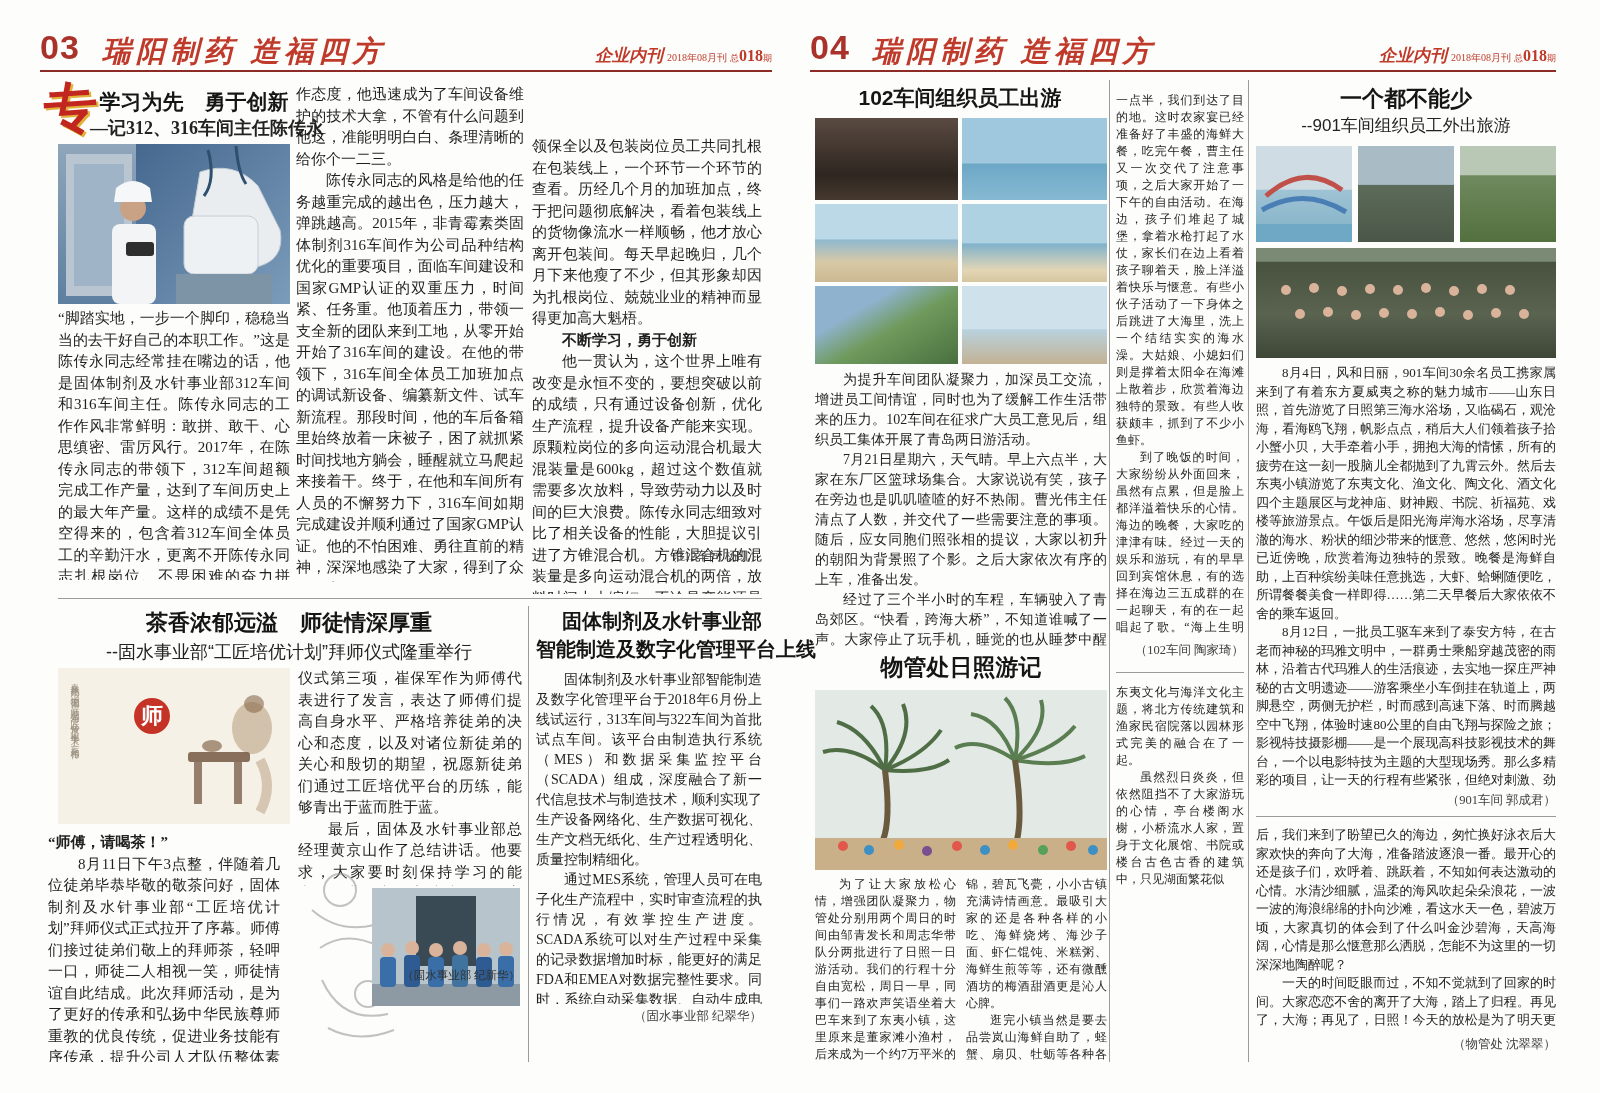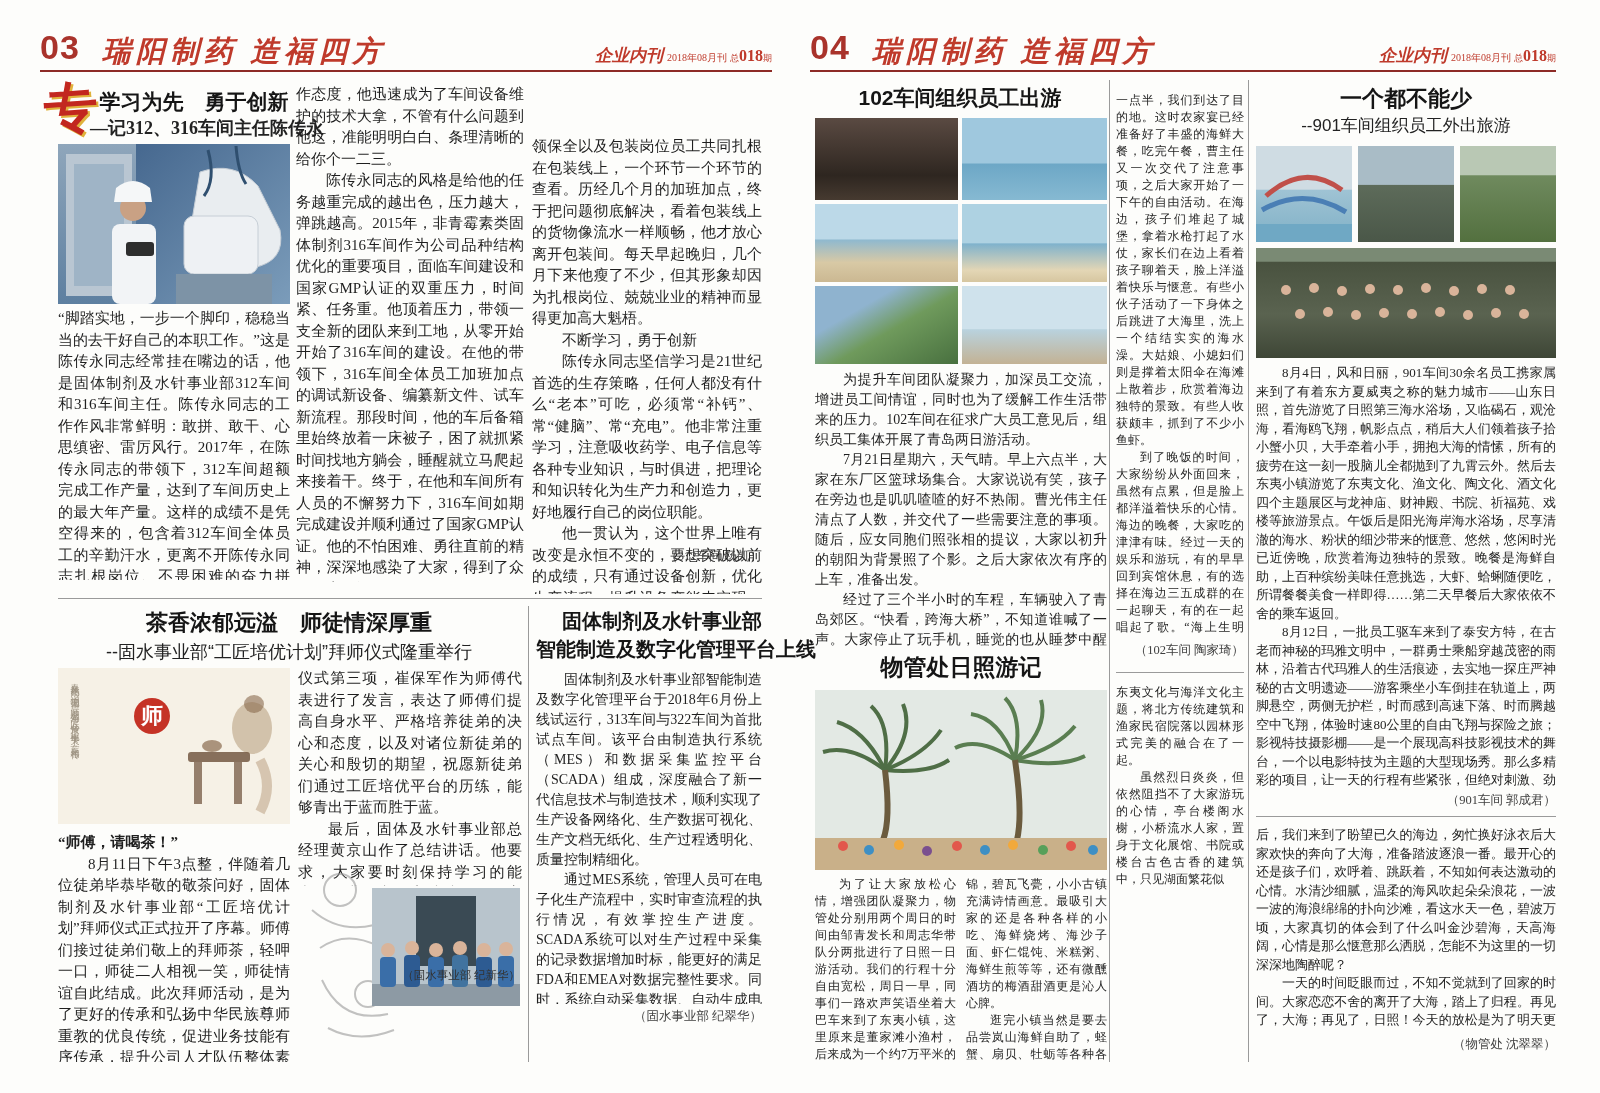--- a/index.html
+++ b/index.html
@@ -18,21 +18,21 @@
   .rule-red{background:#8d2b26;height:2px;}
   .rule-thin{background:#9a9a9a;height:1px;}
   .rule-v{background:#9a9a9a;width:1px;}
   .headline{font-family:"Liberation Sans","DejaVu Sans",sans-serif;font-weight:bold;color:#151515;text-align:center;white-space:nowrap;}
   .subtitle{font-family:"Liberation Serif",serif;color:#222;text-align:center;white-space:nowrap;}
   .callig{font-family:"Liberation Serif",serif;font-weight:bold;font-size:54px;color:#c2271f;
           text-shadow:2px 2px 0 #e0b23c;line-height:1;}
   .btxt{font-size:15px;line-height:21.5px;color:#1f1f1f;text-align:justify;overflow:hidden;}
   .btxt p{margin:0;text-indent:2em;}
   .btxt p.noind{text-indent:0;}
-  .btxt p.subhead{font-weight:normal;}
+  .btxt p.subhead{font-weight:bold;}
   .mtxt{font-size:13px;line-height:18.5px;}
   .ntxt{font-size:12px;line-height:17px;}
   .byline{font-size:12.5px;color:#404040;text-align:right;white-space:nowrap;}
   .caption{font-size:11.5px;color:#333;text-align:right;white-space:nowrap;}
   .photo{overflow:hidden;background:#ccc;}
   .tile{position:absolute;}
   .poem{writing-mode:vertical-rl;font-size:9px;line-height:13px;color:#8d English;color:#8d8270;opacity:.85;letter-spacing:2px;}
   .seal{border-radius:50%;background:#c53326;color:#fff;font-weight:bold;text-align:center;
         font-family:"Liberation Serif",serif;}
 </style>
@@ -89,21 +89,20 @@
 
   <div class="abs btxt" style="left:296px;top:84px;width:228px;height:498px;">
     <p class="noind">作态度，他迅速成为了车间设备维护的技术大拿，不管有什么问题到他这，准能明明白白、条理清晰的给你个一二三。</p>
     <p>陈传永同志的风格是给他的任务越重完成的越出色，压力越大，弹跳越高。2015年，非青霉素类固体制剂316车间作为公司品种结构优化的重要项目，面临车间建设和国家GMP认证的双重压力，时间紧、任务重。他顶着压力，带领一支全新的团队来到工地，从零开始开始了316车间的建设。在他的带领下，316车间全体员工加班加点的调试新设备、编纂新文件、试车新流程。那段时间，他的车后备箱里始终放着一床被子，困了就抓紧时间找地方躺会，睡醒就立马爬起来接着干。终于，在他和车间所有人员的不懈努力下，316车间如期完成建设并顺利通过了国家GMP认证。他的不怕困难、勇往直前的精神，深深地感染了大家，得到了众人的广泛认可。</p>
 
   </div>
 
   <div class="abs btxt" style="left:532px;top:100px;width:230px;height:458px;margin-top:36px;">
     <p class="noind">领保全以及包装岗位员工共同扎根在包装线上，一个环节一个环节的查看。历经几个月的加班加点，终于把问题彻底解决，看着包装线上的货物像流水一样顺畅，他才放心离开包装间。每天早起晚归，几个月下来他瘦了不少，但其形象却因为扎根岗位、兢兢业业的精神而显得更加高大魁梧。</p>
     <p class="subhead">不断学习，勇于创新</p>
-    <p>陈传永同志坚信学习是21世纪首选的生存策略，任何人都没有什么“老本”可吃，必须常“补钙”、常“健脑”、常“充电”。他非常注重学习，注意吸收药学、电子信息等各种专业知识，与时俱进，把理论和知识转化为生产力和创造力，更好地履行自己的岗位职能。</p>
     <p>他一贯认为，这个世界上唯有改变是永恒不变的，要想突破以前的成绩，只有通过设备创新，优化生产流程，提升设备产能来实现。原颗粒岗位的多向运动混合机最大混装量是600kg，超过这个数值就需要多次放料，导致劳动力以及时间的巨大浪费。陈传永同志细致对比了相关设备的性能，大胆提议引进了方锥混合机。方锥混合机的混装量是多向运动混合机的两倍，放料时间大大缩短，不论是产能还是工作效率都有很大的提升。此外，他还自主创新设计制作了干整粒机，进一步提高了生产效率；自主创新水幕式除尘设备、消音设备，改善了员工的工作环境。</p>
 
   </div>
   <div class="abs byline" style="left:532px;top:548px;width:230px;">（312车间 杨凯）</div>
 
   <div class="abs rule-thin" style="left:58px;top:598px;width:704px;"></div>
   <div class="abs rule-v" style="left:528px;top:606px;height:456px;"></div>
 
   <div class="abs headline" style="left:58px;top:608px;width:462px;font-size:22px;">茶香浓郁远溢　师徒情深厚重</div>
   <div class="abs subtitle" style="left:58px;top:640px;width:462px;font-size:18px;font-family:'Liberation Sans',sans-serif;">--固水事业部“工匠培优计划”拜师仪式隆重举行</div>
@@ -115,21 +114,21 @@
       <ellipse cx="84" cy="54" rx="20" ry="26" fill="#b59a7a" opacity=".55"></ellipse>
       <ellipse cx="86" cy="30" rx="10" ry="9" fill="#8a6b4f" opacity=".6"></ellipse>
       <rect x="20" y="78" width="62" height="10" rx="3" fill="#6c4f38" opacity=".8"></rect>
       <rect x="26" y="88" width="8" height="42" fill="#6c4f38" opacity=".7"></rect>
       <rect x="66" y="88" width="8" height="42" fill="#6c4f38" opacity=".7"></rect>
       <ellipse cx="44" cy="72" rx="10" ry="6" fill="#8a6b4f" opacity=".7"></ellipse>
       <path d="M92,86 q14,26 0,52" stroke="#b59a7a" stroke-width="10" fill="none" opacity=".5"></path>
     </svg>
   </div>
 
-  <div class="abs btxt" style="left:58px;top:832px;width:232px;height:230px;">
+  <div class="abs btxt" style="left:48px;top:832px;width:232px;height:230px;">
     <p class="noind" style="font-weight:bold;">“师傅，请喝茶！”</p>
     <p>8月11日下午3点整，伴随着几位徒弟毕恭毕敬的敬茶问好，固体制剂及水针事业部“工匠培优计划”拜师仪式正式拉开了序幕。师傅们接过徒弟们敬上的拜师茶，轻呷一口，师徒二人相视一笑，师徒情谊自此结成。此次拜师活动，是为了更好的传承和弘扬中华民族尊师重教的优良传统，促进业务技能有序传承，提升公司人才队伍整体素质。</p>
 
   </div>
 
   <div class="abs btxt" style="left:298px;top:668px;width:224px;height:218px;">
     <p class="noind">仪式第三项，崔保军作为师傅代表进行了发言，表达了师傅们提高自身水平、严格培养徒弟的决心和态度，以及对诸位新徒弟的关心和殷切的期望，祝愿新徒弟们通过工匠培优平台的历练，能够青出于蓝而胜于蓝。</p>
     <p>最后，固体及水针事业部总经理黄京山作了总结讲话。他要求，大家要时刻保持学习的能力。企业的兴旺和持续发展，离不开高技能工匠的参与和贡献。工匠培优计划，旨在源源不断的培养高技能的工匠人才，为高度智能化流水线效能的发挥提供人才保障。希望各位师徒能珍惜机会，充分利用师徒结对的便利条件，不断提升技能素质，增强劳动技能，祝愿“工匠培优计划”能够圆满成功，为企业培养更多的高技能人才。</p>
   </div>
 

